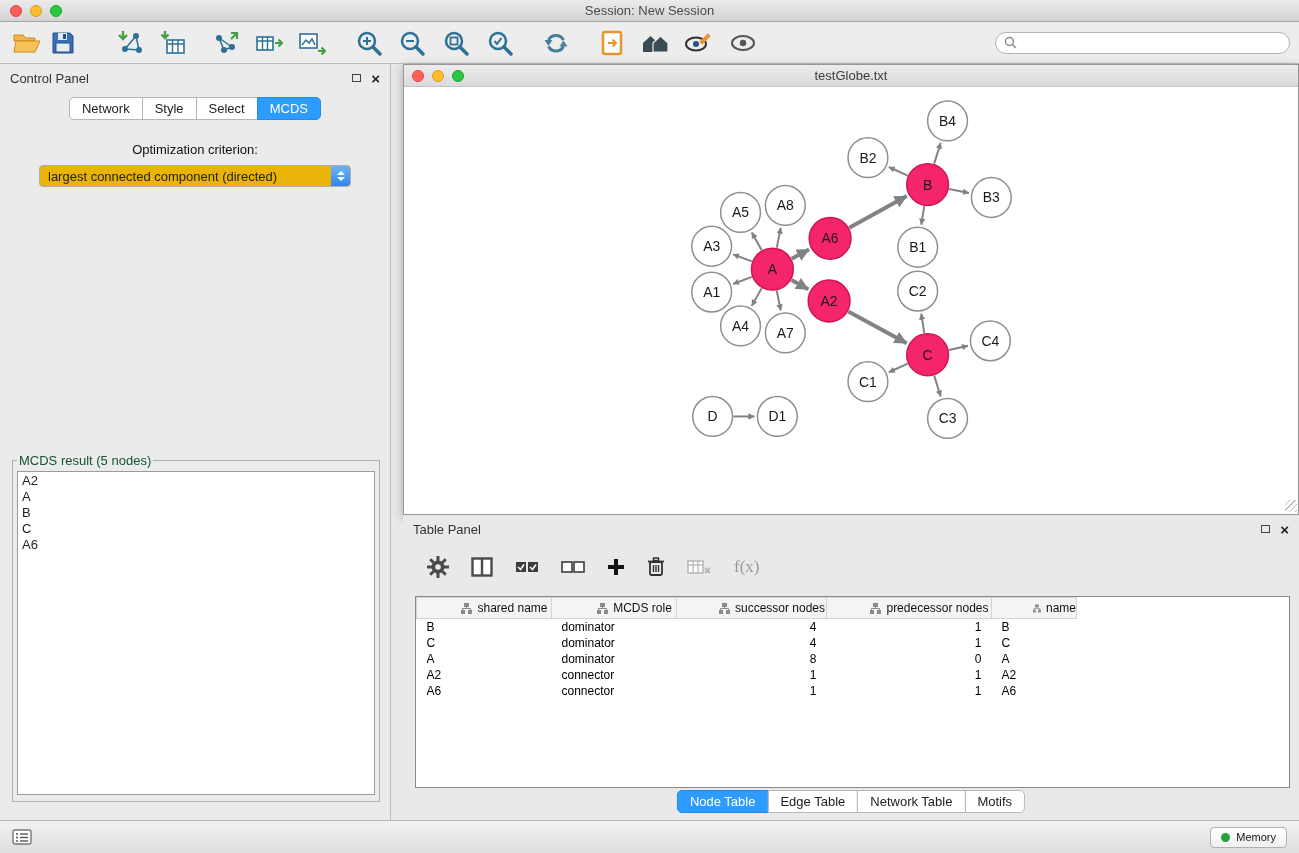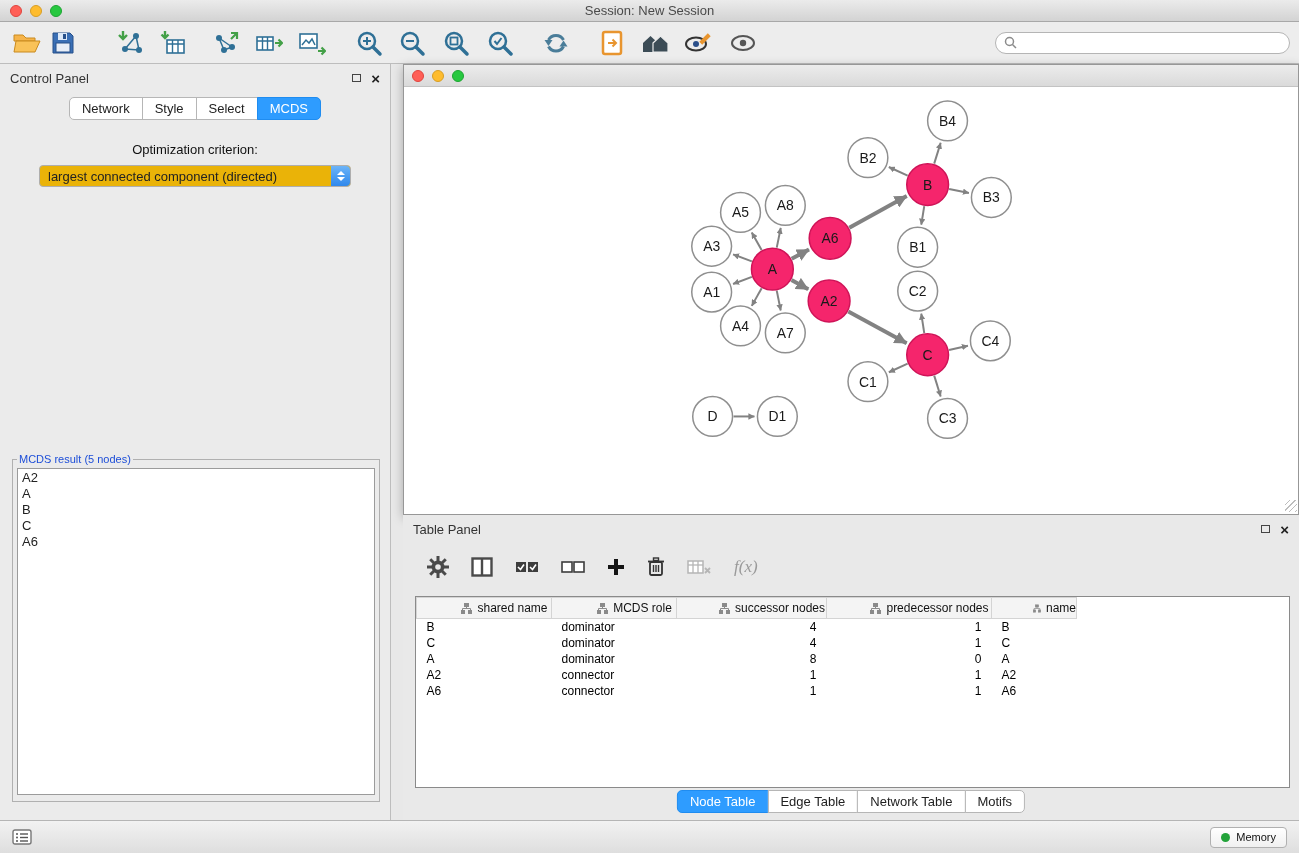--- a/index.html
+++ b/index.html
@@ -44,40 +44,40 @@
     background:linear-gradient(#6cb4f8,#2f88ec); border-radius:0 4px 4px 0;
     display:flex; flex-direction:column; align-items:center; justify-content:center; gap:2px; }
   .arr { width:0; height:0; border-left:4px solid transparent; border-right:4px solid transparent; }
   .arr.up { border-bottom:4px solid #fff; }
   .arr.down { border-top:4px solid #fff; }
   .btn-row { display:flex; justify-content:center; gap:15px; margin-top:13px; }
   .mac-btn { height:21px; padding:0 15px; font-size:13px; font-family:"Liberation Sans",sans-serif;
     background:linear-gradient(#ffffff,#f2f2f2); border:1px solid #b4b4b4; border-radius:4px; color:#111; }
   fieldset.result { position:absolute; left:12px; right:10px; top:389px; bottom:18px;
     border:1px solid #b0b0b0; padding:3px 4px 6px; }
-  fieldset.result legend { font-size:11px; padding:0 2px; color:#1d4ed8; }
+  fieldset.result legend { font-size:13px; padding:0 2px; color:#14532d; }
   .result-list { width:100%; height:100%; background:#fff; border:1px solid #9b9b9b;
     overflow:auto; font-size:13px; line-height:16px; padding:1px 4px; }
 
   
   .network-window { position:absolute; left:403px; top:64px; width:896px; height:451px;
     background:#fff; border:1px solid #979797; box-shadow:0 3px 10px rgba(0,0,0,.28); }
   .net-titlebar { height:22px; background:linear-gradient(#ececec,#dadada); border-bottom:1px solid #c3c3c3;
     position:relative; display:flex; align-items:center; }
   .net-title { width:100%; text-align:center; font-size:13px; color:#3c3c3c; }
   .net-content { position:relative; width:100%; height:calc(100% - 23px); background:#fff; }
   .net-content svg { display:block; width:100%; height:100%; }
   .grip { position:absolute; right:1px; bottom:1px; width:12px; height:12px;
     background:repeating-linear-gradient(135deg, transparent 0 3px, #bdbdbd 3px 4px); }
 
   
   .table-panel { position:absolute; left:403px; top:515px; width:896px; height:305px; background:#e9e9e9; }
   .tbl-toolbar { position:absolute; left:0; top:28px; right:0; height:48px; display:flex; align-items:center;
     padding-left:24px; gap:22px; }
-  .fx { font-family:"Liberation Serif", serif; font-style:italic; font-size:17px; color:#9a9a9a; }
+  .fx { font-family:"Liberation Serif", serif; font-size:17px; color:#9a9a9a; }
   .table-box { position:absolute; left:12px; right:9px; top:81px; bottom:32px;
     background:#fff; border:1px solid #8a8a8a; overflow:hidden; }
   .table-box table { width:100%; border-collapse:collapse; table-layout:fixed; }
   .table-box th { background:#f4f4f4; border:1px solid #d4d4d4; font-weight:400; font-size:12px; height:21px; color:#111; }
   .table-box th.filler { background:transparent; border:0; }
   .hwrap { display:flex; align-items:center; justify-content:center; gap:5px;margin-left:41px; }
   .table-box td { font-size:12px; height:16px; padding:0 10px; color:#000; white-space:nowrap; overflow:hidden; }
   td.num { text-align:right; }
   .table-tabs { position:absolute; bottom:7px; left:50%; transform:translateX(-50%); display:flex; }
 
@@ -259,20 +259,21 @@
   </fieldset>
 </div>
 
 <div class="network-window">
   <div class="net-titlebar">
     <div class="lights" style="left:8px;">
       <span class="light red"></span>
       <span class="light yellow"></span>
       <span class="light green"></span>
     </div>
+    <div class="net-title">testGlobe.txt</div>
   </div>
   <div class="net-content">
     <svg id="graph" viewBox="0 0 894 428">
         <defs>
           <marker id="arrow" viewBox="0 0 10 10" refX="9.5" refY="5" markerWidth="3.2" markerHeight="3.2" orient="auto">
             <path d="M0,0 L10,5 L0,10 z" fill="#828282"></path>
           </marker>
         </defs>
         <line x1="357.2" y1="163.8" x2="347.3" y2="146.1" stroke="#828282" stroke-width="2" marker-end="url(#arrow)"></line>
         <line x1="372.4" y1="161.4" x2="376.4" y2="141.5" stroke="#828282" stroke-width="2" marker-end="url(#arrow)"></line>

